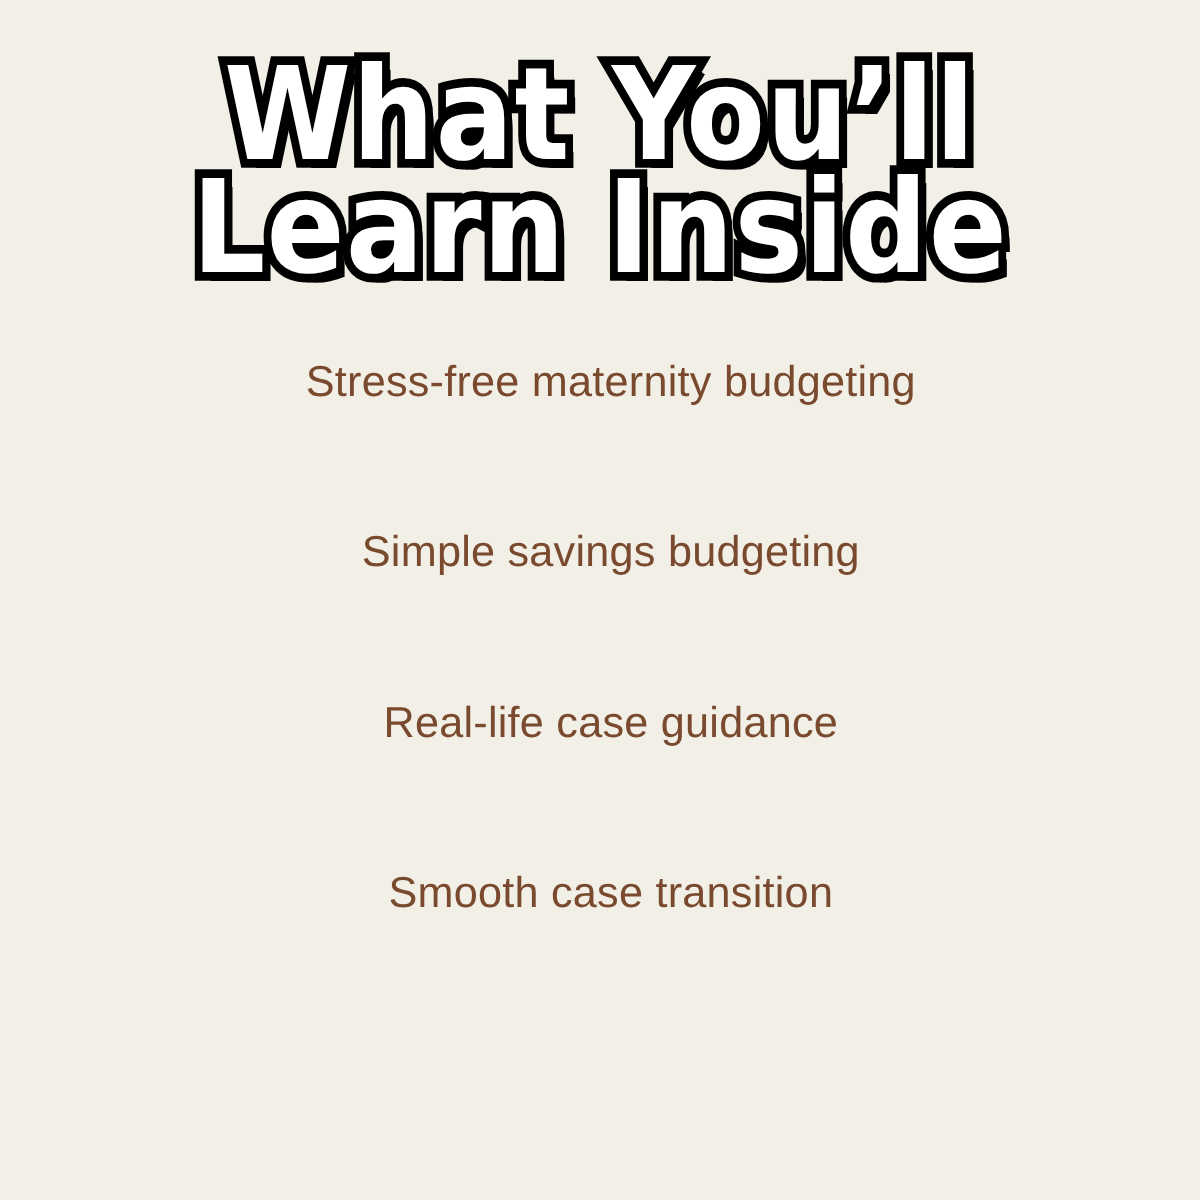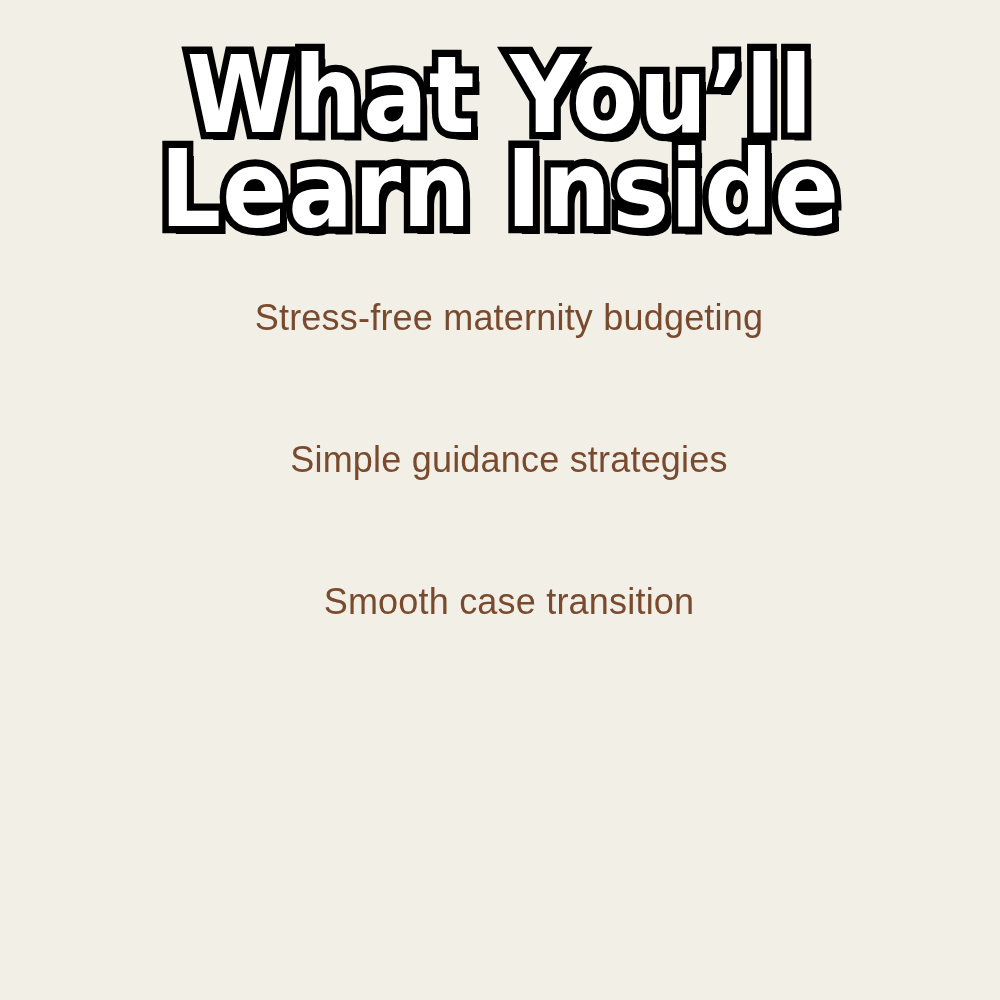--- a/index.html
+++ b/index.html
@@ -97,20 +97,23 @@
   <div class="title-block">
     <span class="title-line line-1">What You’ll</span>
     <span class="title-line line-2">Learn Inside</span>
   </div>
 
   <ul class="feature-list">
     <li class="feature-item">
       <span class="feature-text">Stress-free maternity budgeting</span>
     </li>
     <li class="feature-item">
-      <span class="feature-text">Simple guidance strategies</span>
+      <span class="feature-text">Simple savings budgeting</span>
+    </li>
+    <li class="feature-item">
+      <span class="feature-text">Real-life case guidance</span>
     </li>
     <li class="feature-item">
       <span class="feature-text">Smooth case transition</span>
     </li>
   </ul>
 
 </div>
 
 </body></html>

